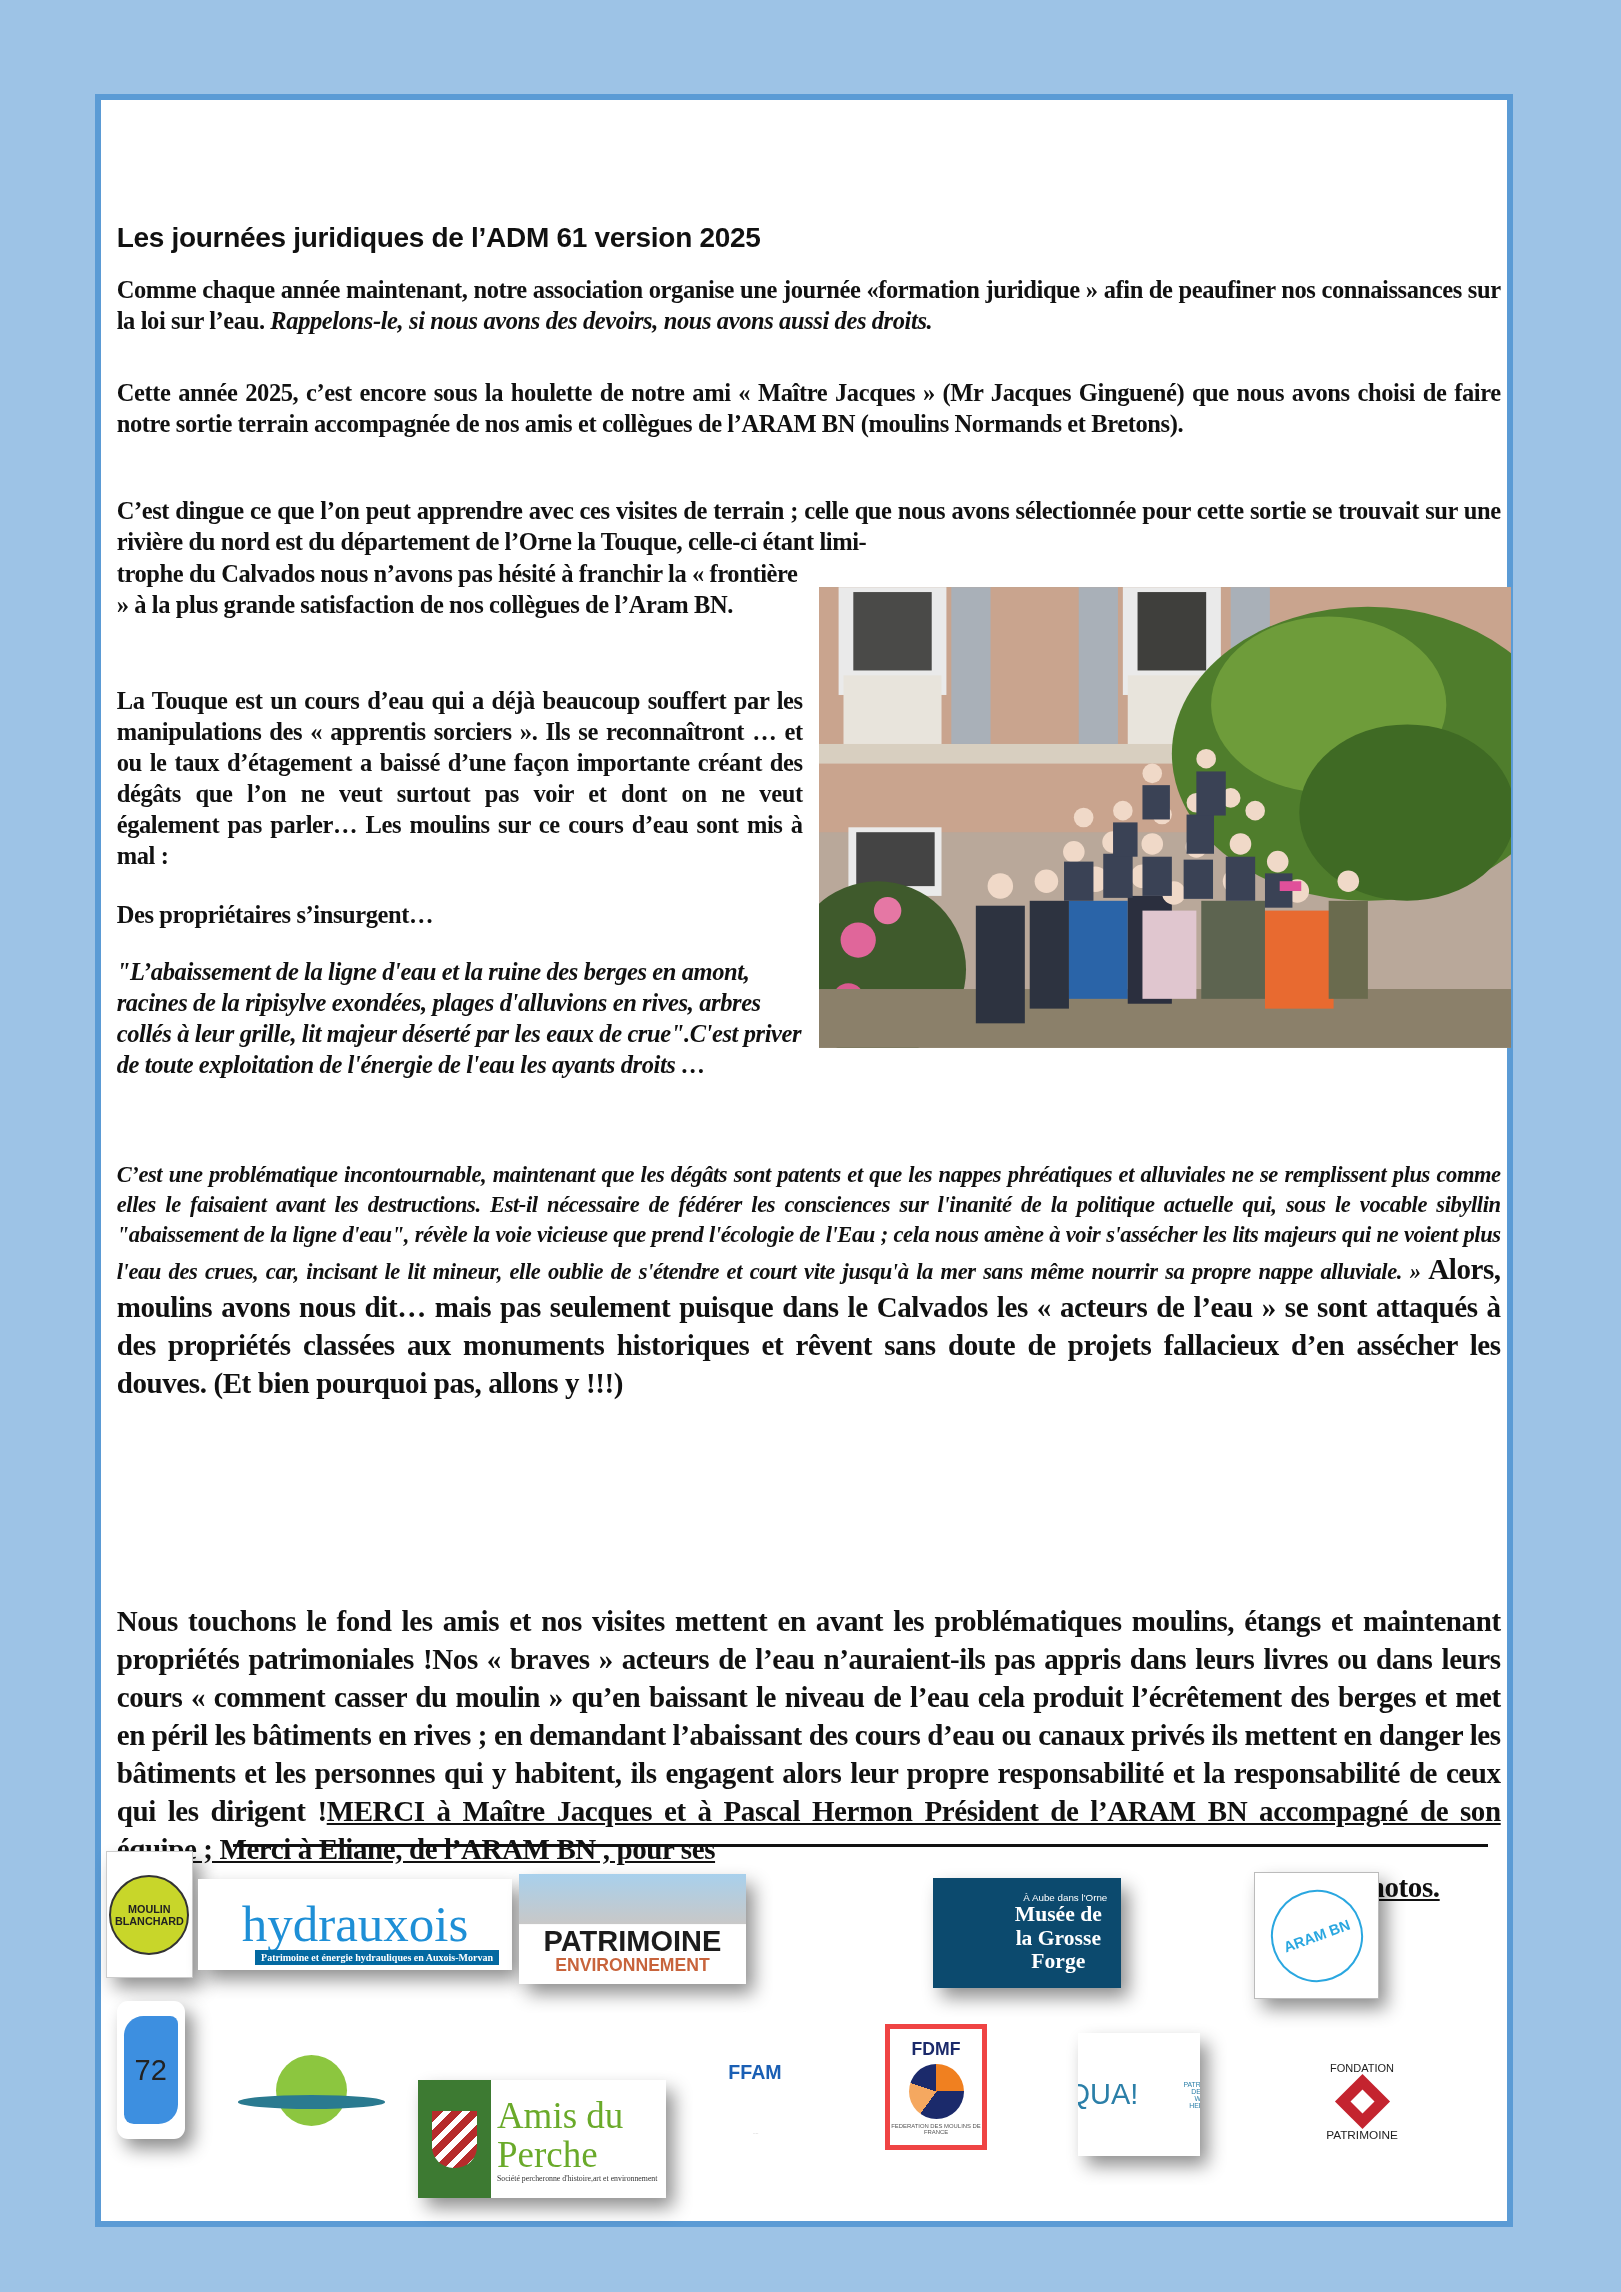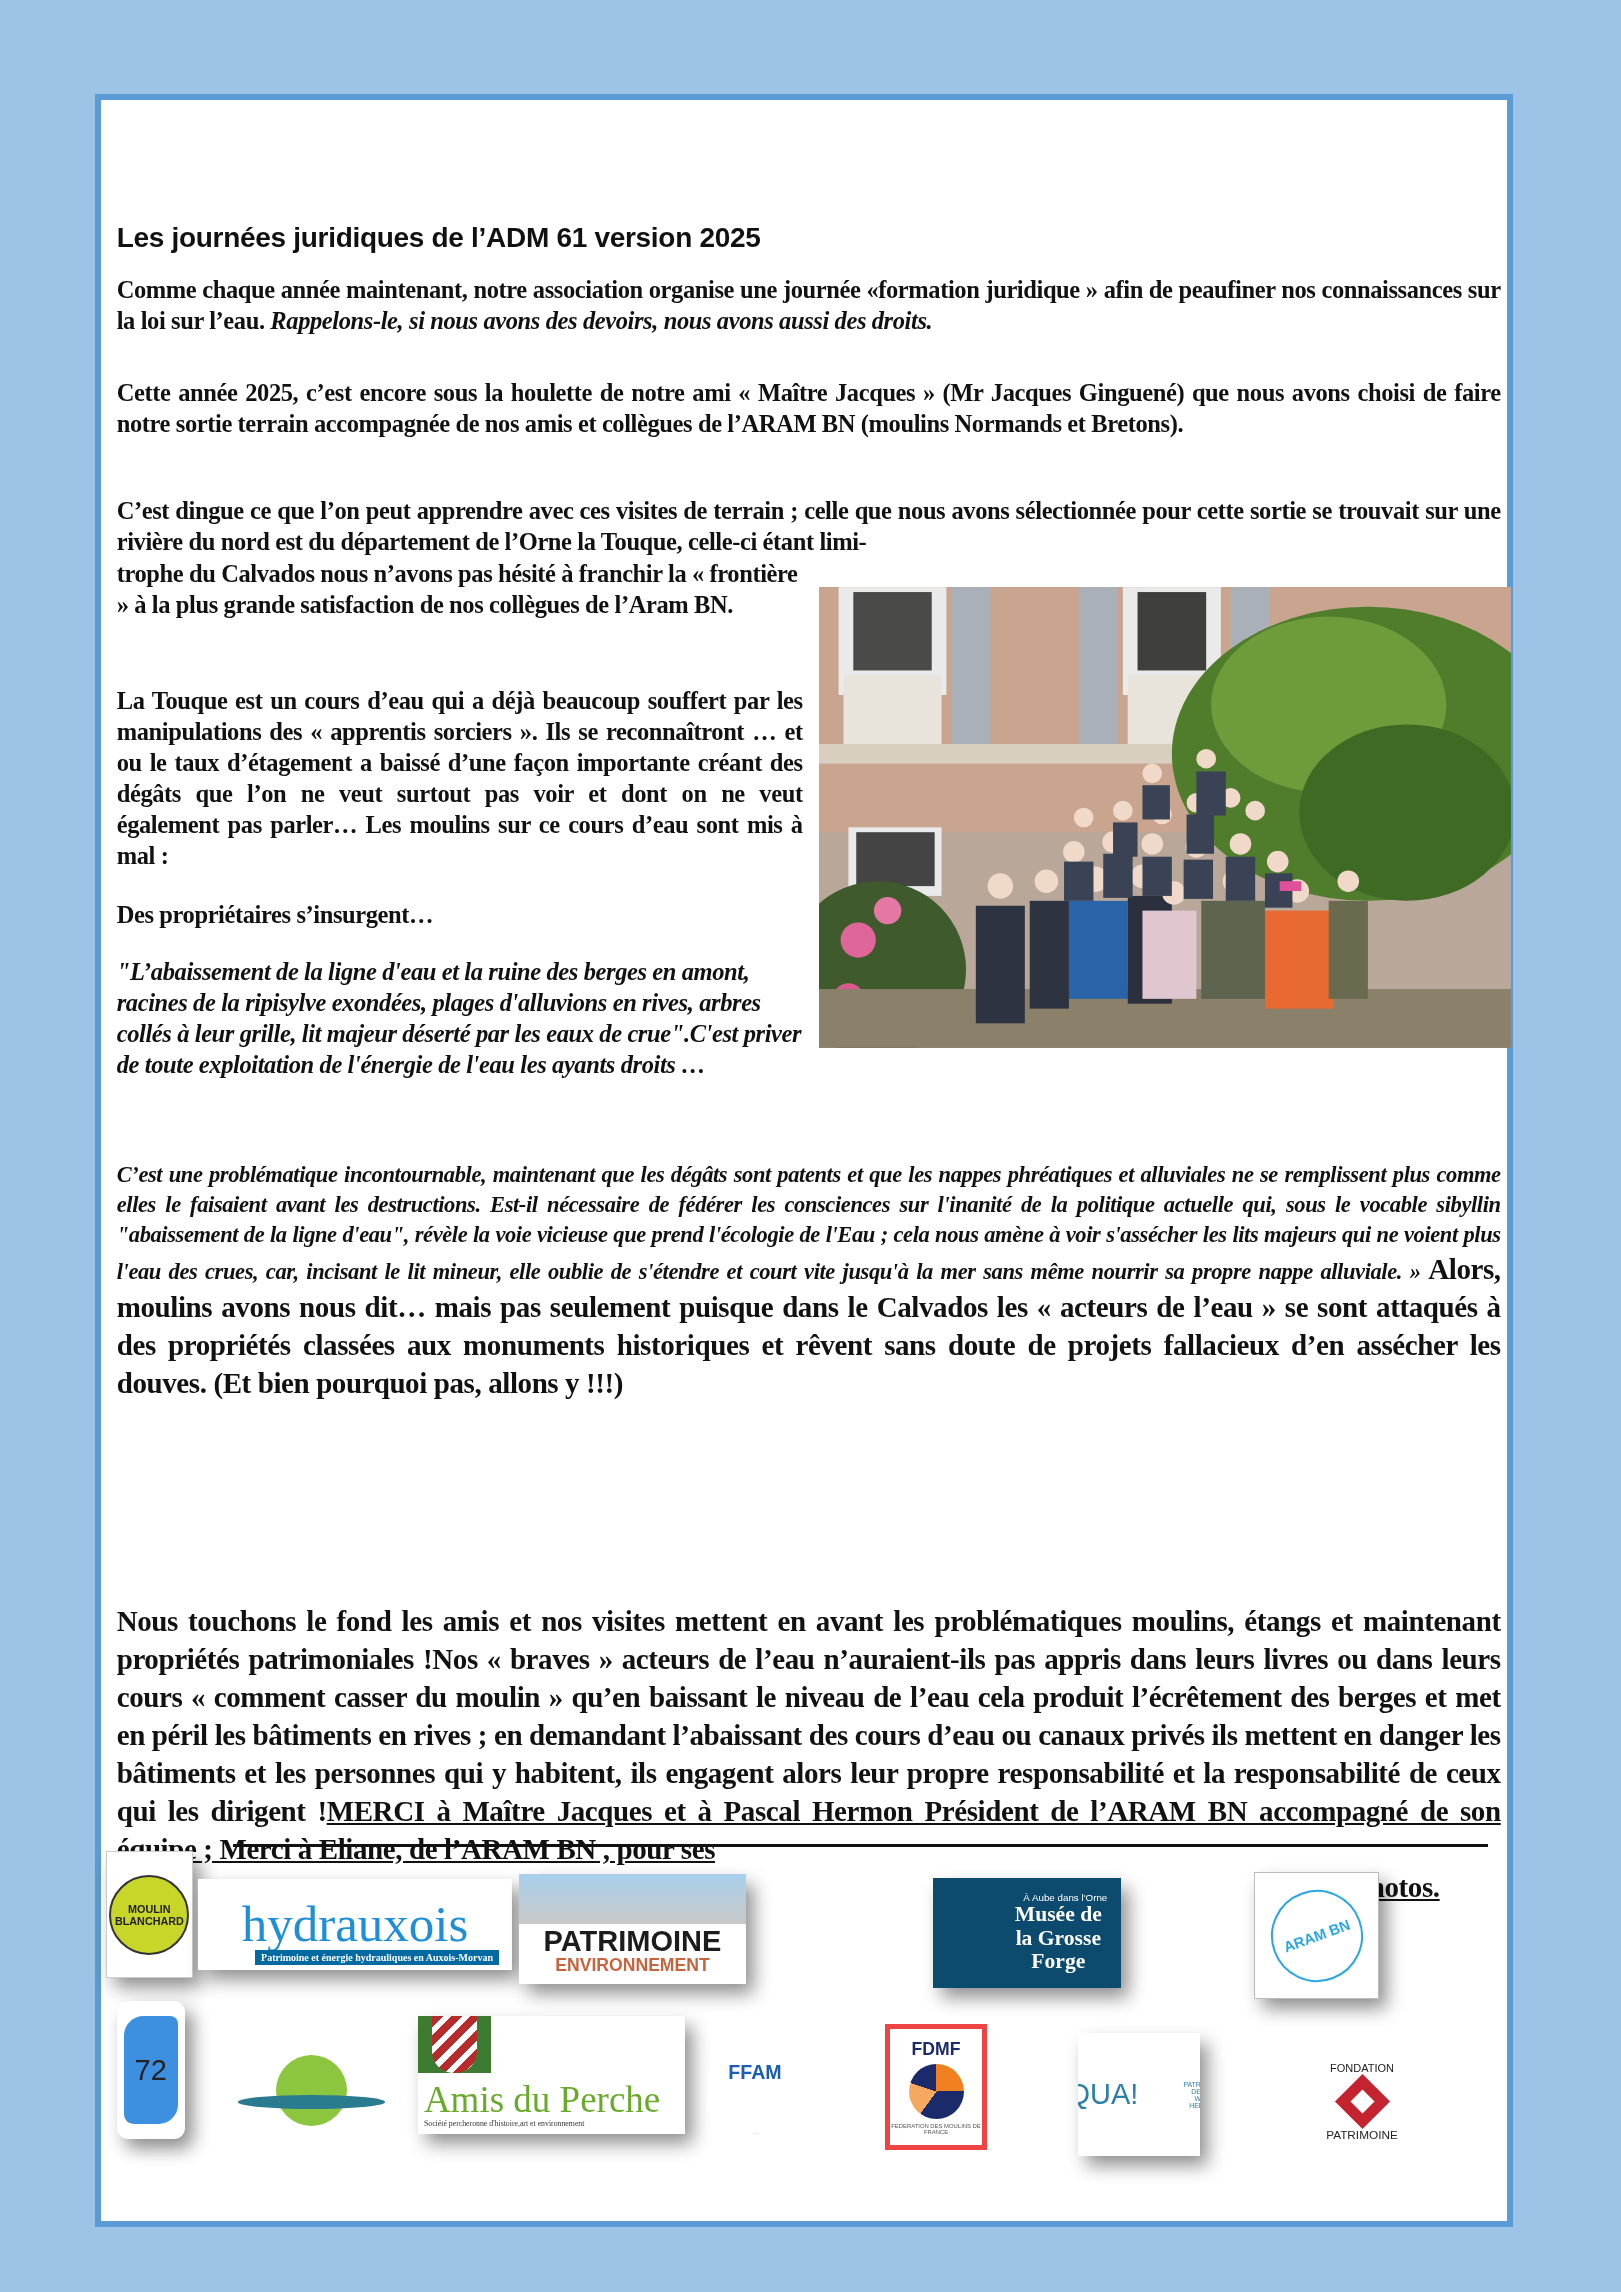--- a/index.html
+++ b/index.html
@@ -158,21 +158,21 @@
 
   <div class="logo" style="left:15.7px; top:1901px; width:68px; height:138px;border-radius:11px;">
     <div style="width:54px;height:108px;background:#3d8fe0;border-radius:19.6px 7.8px 19.6px 9.8px;display:flex;align-items:center;justify-content:center;font-size:29px;color:#222;">72</div>
   </div>
 
   <div class="logo" style="left:137px; top:1941px; width:147px; height:98px; box-shadow:none; background:transparent;">
     <div style="width:71px;height:71px;border-radius:50%;background:#8cc63f;position:relative;"></div>
     <div style="position:absolute;left:0;top:54px;width:147px;height:13.7px;background:#2a7a90;border-radius:50%;"></div>
   </div>
 
-  <div class="logo" style="left:317px; top:1916px; width:267px; height:118px; justify-content:flex-start; align-items:stretch;flex-direction:column;">
+  <div class="logo" style="left:317px; top:1980px; width:248px; height:118px; justify-content:flex-start; align-items:stretch;">
     <div style="width:73px;background:#3d7a32;display:flex;align-items:center;justify-content:center;">
       <div style="width:45px;height:57px;background:repeating-linear-gradient(135deg,#b62b2b 0 7.8px,#fff 7.8px 13.7px);border-radius:0 0 21.6px 21.6px;"></div>
     </div>
     <div style="flex:1;display:flex;flex-direction:column;justify-content:center;padding-left:5.9px;">
       <div style="font-family:'Liberation Serif',serif;font-size:37px;color:#6aaa2a;line-height:39px;">Amis du Perche</div>
       <div style="font-family:Liberation Serif, serif;font-size:7.8px;color:#333;">Société percheronne d'histoire,art et environnement</div>
     </div>
   </div>
 
   <div class="logo" style="left:600px; top:1911px; width:108px; height:123px; clip-path:polygon(40% 0,60% 10%,95% 35%,90% 90%,50% 100%,5% 80%,10% 30%);">

